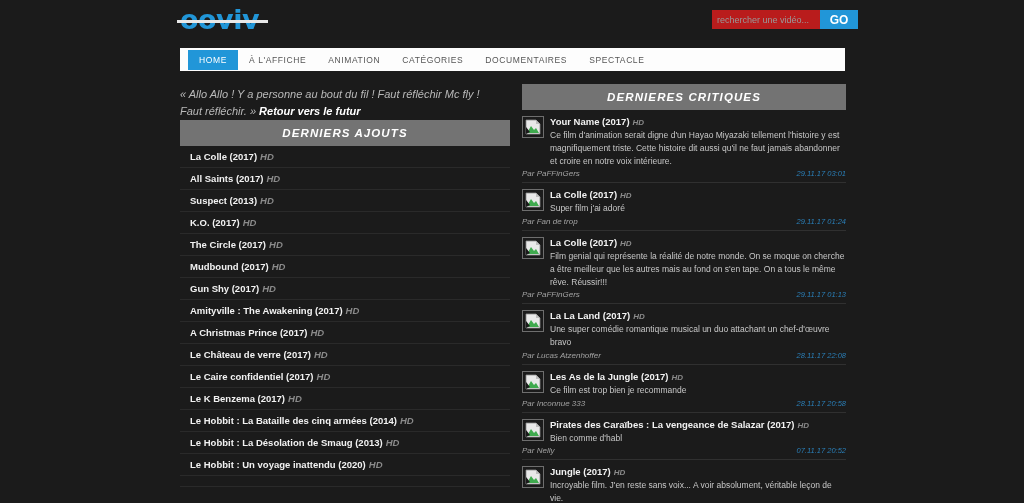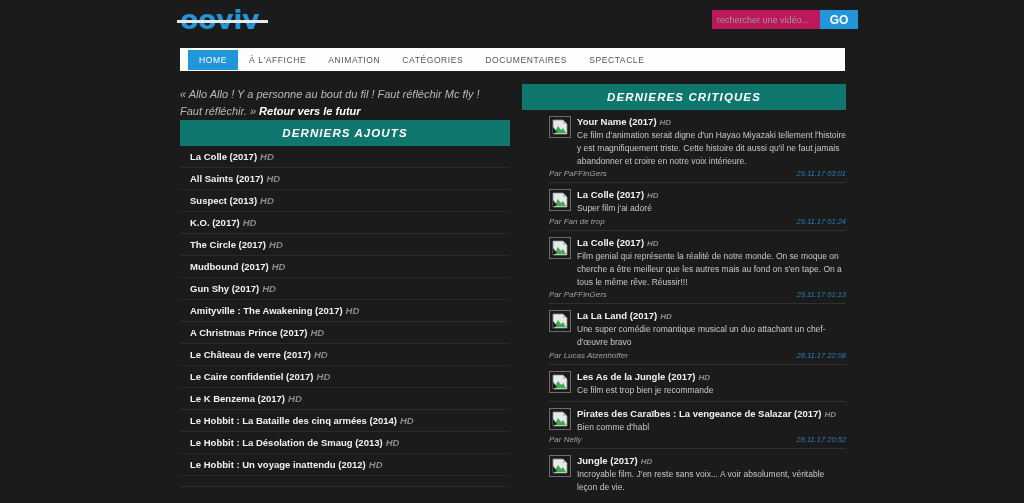--- a/index.html
+++ b/index.html
@@ -21,21 +21,21 @@
   .logo .strike {
     position: absolute; left: -3px; top: 16px;
     width: 91px; height: 3px; background: #e8e8e8;
   }
   .search-wrap {
     position: absolute; left: 712px; top: 10px;
     display: flex; align-items: stretch; height: 19px;
   }
   .search-input {
     width: 108px; height: 19px;
-    background: #be185d; border: none; outline: none;
+    background: #b91c1c; border: none; outline: none;
     color: #cfcfcf; font-size: 9px; padding: 0 5px;
     font-family: "Liberation Sans", sans-serif;
   }
   .search-input::placeholder { color: #9a9a9a; }
   .search-go {
     width: 38px; height: 19px; background: #2196d8; border: none;
     color: #fff; font-size: 12px; font-weight: bold; cursor: pointer;
     font-family: "Liberation Sans", sans-serif;
   }
 
@@ -54,21 +54,21 @@
   
   .quote {
     position: absolute; left: 180px; top: 86px; width: 320px;
     font-size: 11px; font-style: italic; color: #b9b9b9; line-height: 1.55;
   }
   .quote b { color: #ffffff; font-style: italic; font-weight: bold; }
 
   
   .col-left { position: absolute; left: 180px; top: 120px; width: 330px; }
   .panel-head {
-    background: #0f766e; color: #ffffff;
+    background: #737373; color: #ffffff;
     font-size: 11.5px; font-weight: bold; font-style: italic;
     letter-spacing: 1.1px; text-align: center;
     padding: 7px 0 7px 0;
   }
   .movie-list { list-style: none; }
   .movie-item {
     border-bottom: 1px solid #2a2a2a;
     padding: 5px 0 5px 10px;
     font-size: 9.5px; font-weight: bold; color: #f2f2f2;
     white-space: nowrap; cursor: pointer;
@@ -76,21 +76,20 @@
   .movie-item .hd {
     color: #8b8b8b; font-style: italic; font-weight: bold; margin-left: 3px;
   }
 
   
   .col-right { position: absolute; left: 522px; top: 84px; width: 324px; }
   .critique {
     border-bottom: 1px solid #303030;
     padding: 6px 0 4px 0;
     position: relative;
-    margin-left: 27px;
   }
   .critique:last-child { border-bottom: none; }
   .crit-top { display: flex; gap: 6px; }
   .thumb {
     width: 22px; height: 22px; flex: 0 0 22px;
     border: 1px solid #6e6e6e; background: #1b1b1b;
     position: relative; overflow: hidden;
   }
   .thumb svg { position: absolute; left: 2px; top: 2px; }
   .crit-body { flex: 1; min-width: 0; }
@@ -155,21 +154,21 @@
         <li class="movie-item"><span>The Circle (2017)</span><span class="hd">HD</span></li>
         <li class="movie-item"><span>Mudbound (2017)</span><span class="hd">HD</span></li>
         <li class="movie-item"><span>Gun Shy (2017)</span><span class="hd">HD</span></li>
         <li class="movie-item"><span>Amityville : The Awakening (2017)</span><span class="hd">HD</span></li>
         <li class="movie-item"><span>A Christmas Prince (2017)</span><span class="hd">HD</span></li>
         <li class="movie-item"><span>Le Château de verre (2017)</span><span class="hd">HD</span></li>
         <li class="movie-item"><span>Le Caire confidentiel (2017)</span><span class="hd">HD</span></li>
         <li class="movie-item"><span>Le K Benzema (2017)</span><span class="hd">HD</span></li>
         <li class="movie-item"><span>Le Hobbit : La Bataille des cinq armées (2014)</span><span class="hd">HD</span></li>
         <li class="movie-item"><span>Le Hobbit : La Désolation de Smaug (2013)</span><span class="hd">HD</span></li>
-        <li class="movie-item"><span>Le Hobbit : Un voyage inattendu (2012)</span><span class="hd">HD</span></li>
+        <li class="movie-item"><span>Le Hobbit : Un voyage inattendu (2020)</span><span class="hd">HD</span></li>
         <li class="movie-item"></li>
       </ul>
   </div>
 
   <div class="col-right">
     <div class="panel-head">DERNIERES CRITIQUES</div>
     <div id="critique-list">
         <div class="critique">
           <div class="crit-top">
             <div class="thumb">
@@ -258,39 +257,43 @@
                 <path d="M11 1 L11 5 L15 5 Z" fill="#bdbdbd"></path>
                 <path d="M2 14 L6 7 L9 11 L11 9 L14 14 Z" fill="#3faa4e"></path>
                 <path d="M1 8 L5 13 L1 15 Z" fill="#1b1b1b"></path>
               </svg>
             </div>
             <div class="crit-body">
               <div class="crit-title"><span>Les As de la Jungle (2017)</span><span class="hd">HD</span></div>
               <div class="crit-text">Ce film est trop bien je recommande</div>
             </div>
           </div>
+          <div class="crit-foot">
+            <span class="crit-author">Par Inconnue 333</span>
+            <span class="crit-date">28.11.17 20:58</span>
+          </div>
         </div>
         <div class="critique">
           <div class="crit-top">
             <div class="thumb">
               <svg width="16" height="16" viewBox="0 0 16 16" xmlns="http://www.w3.org/2000/svg">
                 <path d="M1 1 H11 L15 5 V15 H1 Z" fill="#e9e9e9" stroke="#8a8a8a" stroke-width="0.8"></path>
                 <path d="M11 1 L11 5 L15 5 Z" fill="#bdbdbd"></path>
                 <path d="M2 14 L6 7 L9 11 L11 9 L14 14 Z" fill="#3faa4e"></path>
                 <path d="M1 8 L5 13 L1 15 Z" fill="#1b1b1b"></path>
               </svg>
             </div>
             <div class="crit-body">
               <div class="crit-title"><span>Pirates des Caraïbes : La vengeance de Salazar (2017)</span><span class="hd">HD</span></div>
               <div class="crit-text">Bien comme d'habl</div>
             </div>
           </div>
           <div class="crit-foot">
             <span class="crit-author">Par Nelly</span>
-            <span class="crit-date">28.11.17 20:52</span>
+            <span class="crit-date">07.11.17 20:52</span>
           </div>
         </div>
         <div class="critique">
           <div class="crit-top">
             <div class="thumb">
               <svg width="16" height="16" viewBox="0 0 16 16" xmlns="http://www.w3.org/2000/svg">
                 <path d="M1 1 H11 L15 5 V15 H1 Z" fill="#e9e9e9" stroke="#8a8a8a" stroke-width="0.8"></path>
                 <path d="M11 1 L11 5 L15 5 Z" fill="#bdbdbd"></path>
                 <path d="M2 14 L6 7 L9 11 L11 9 L14 14 Z" fill="#3faa4e"></path>
                 <path d="M1 8 L5 13 L1 15 Z" fill="#1b1b1b"></path>

